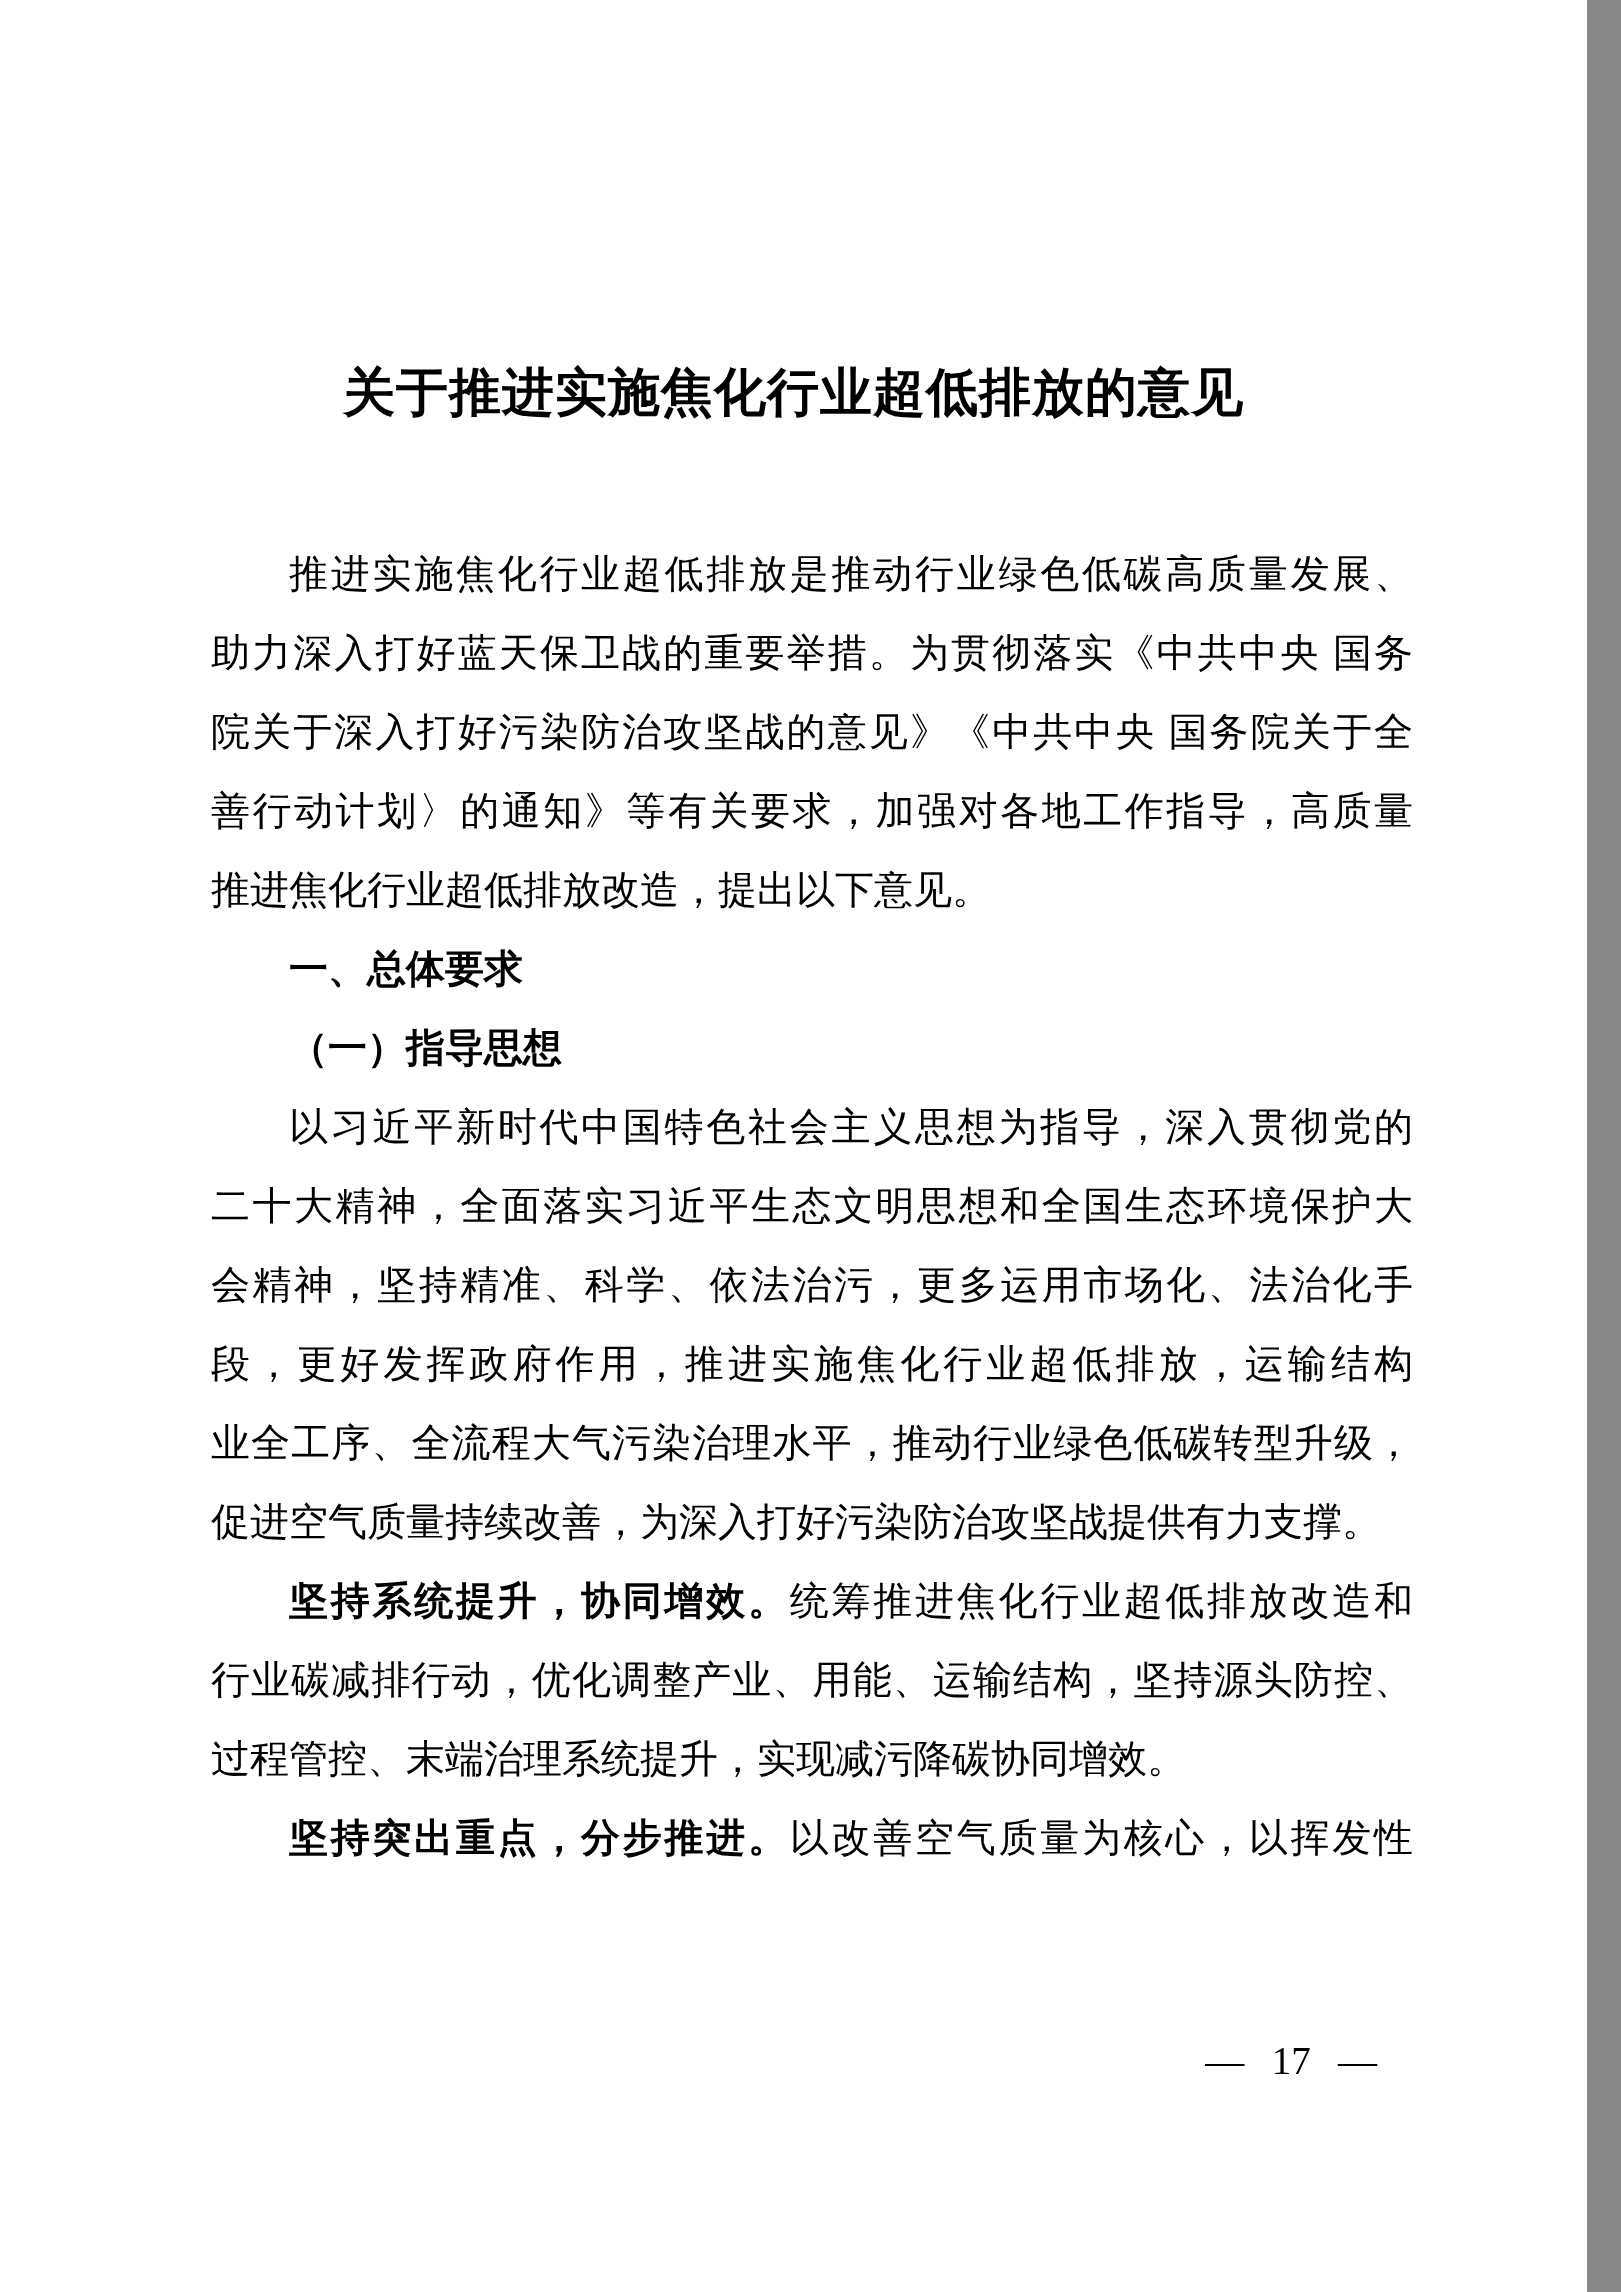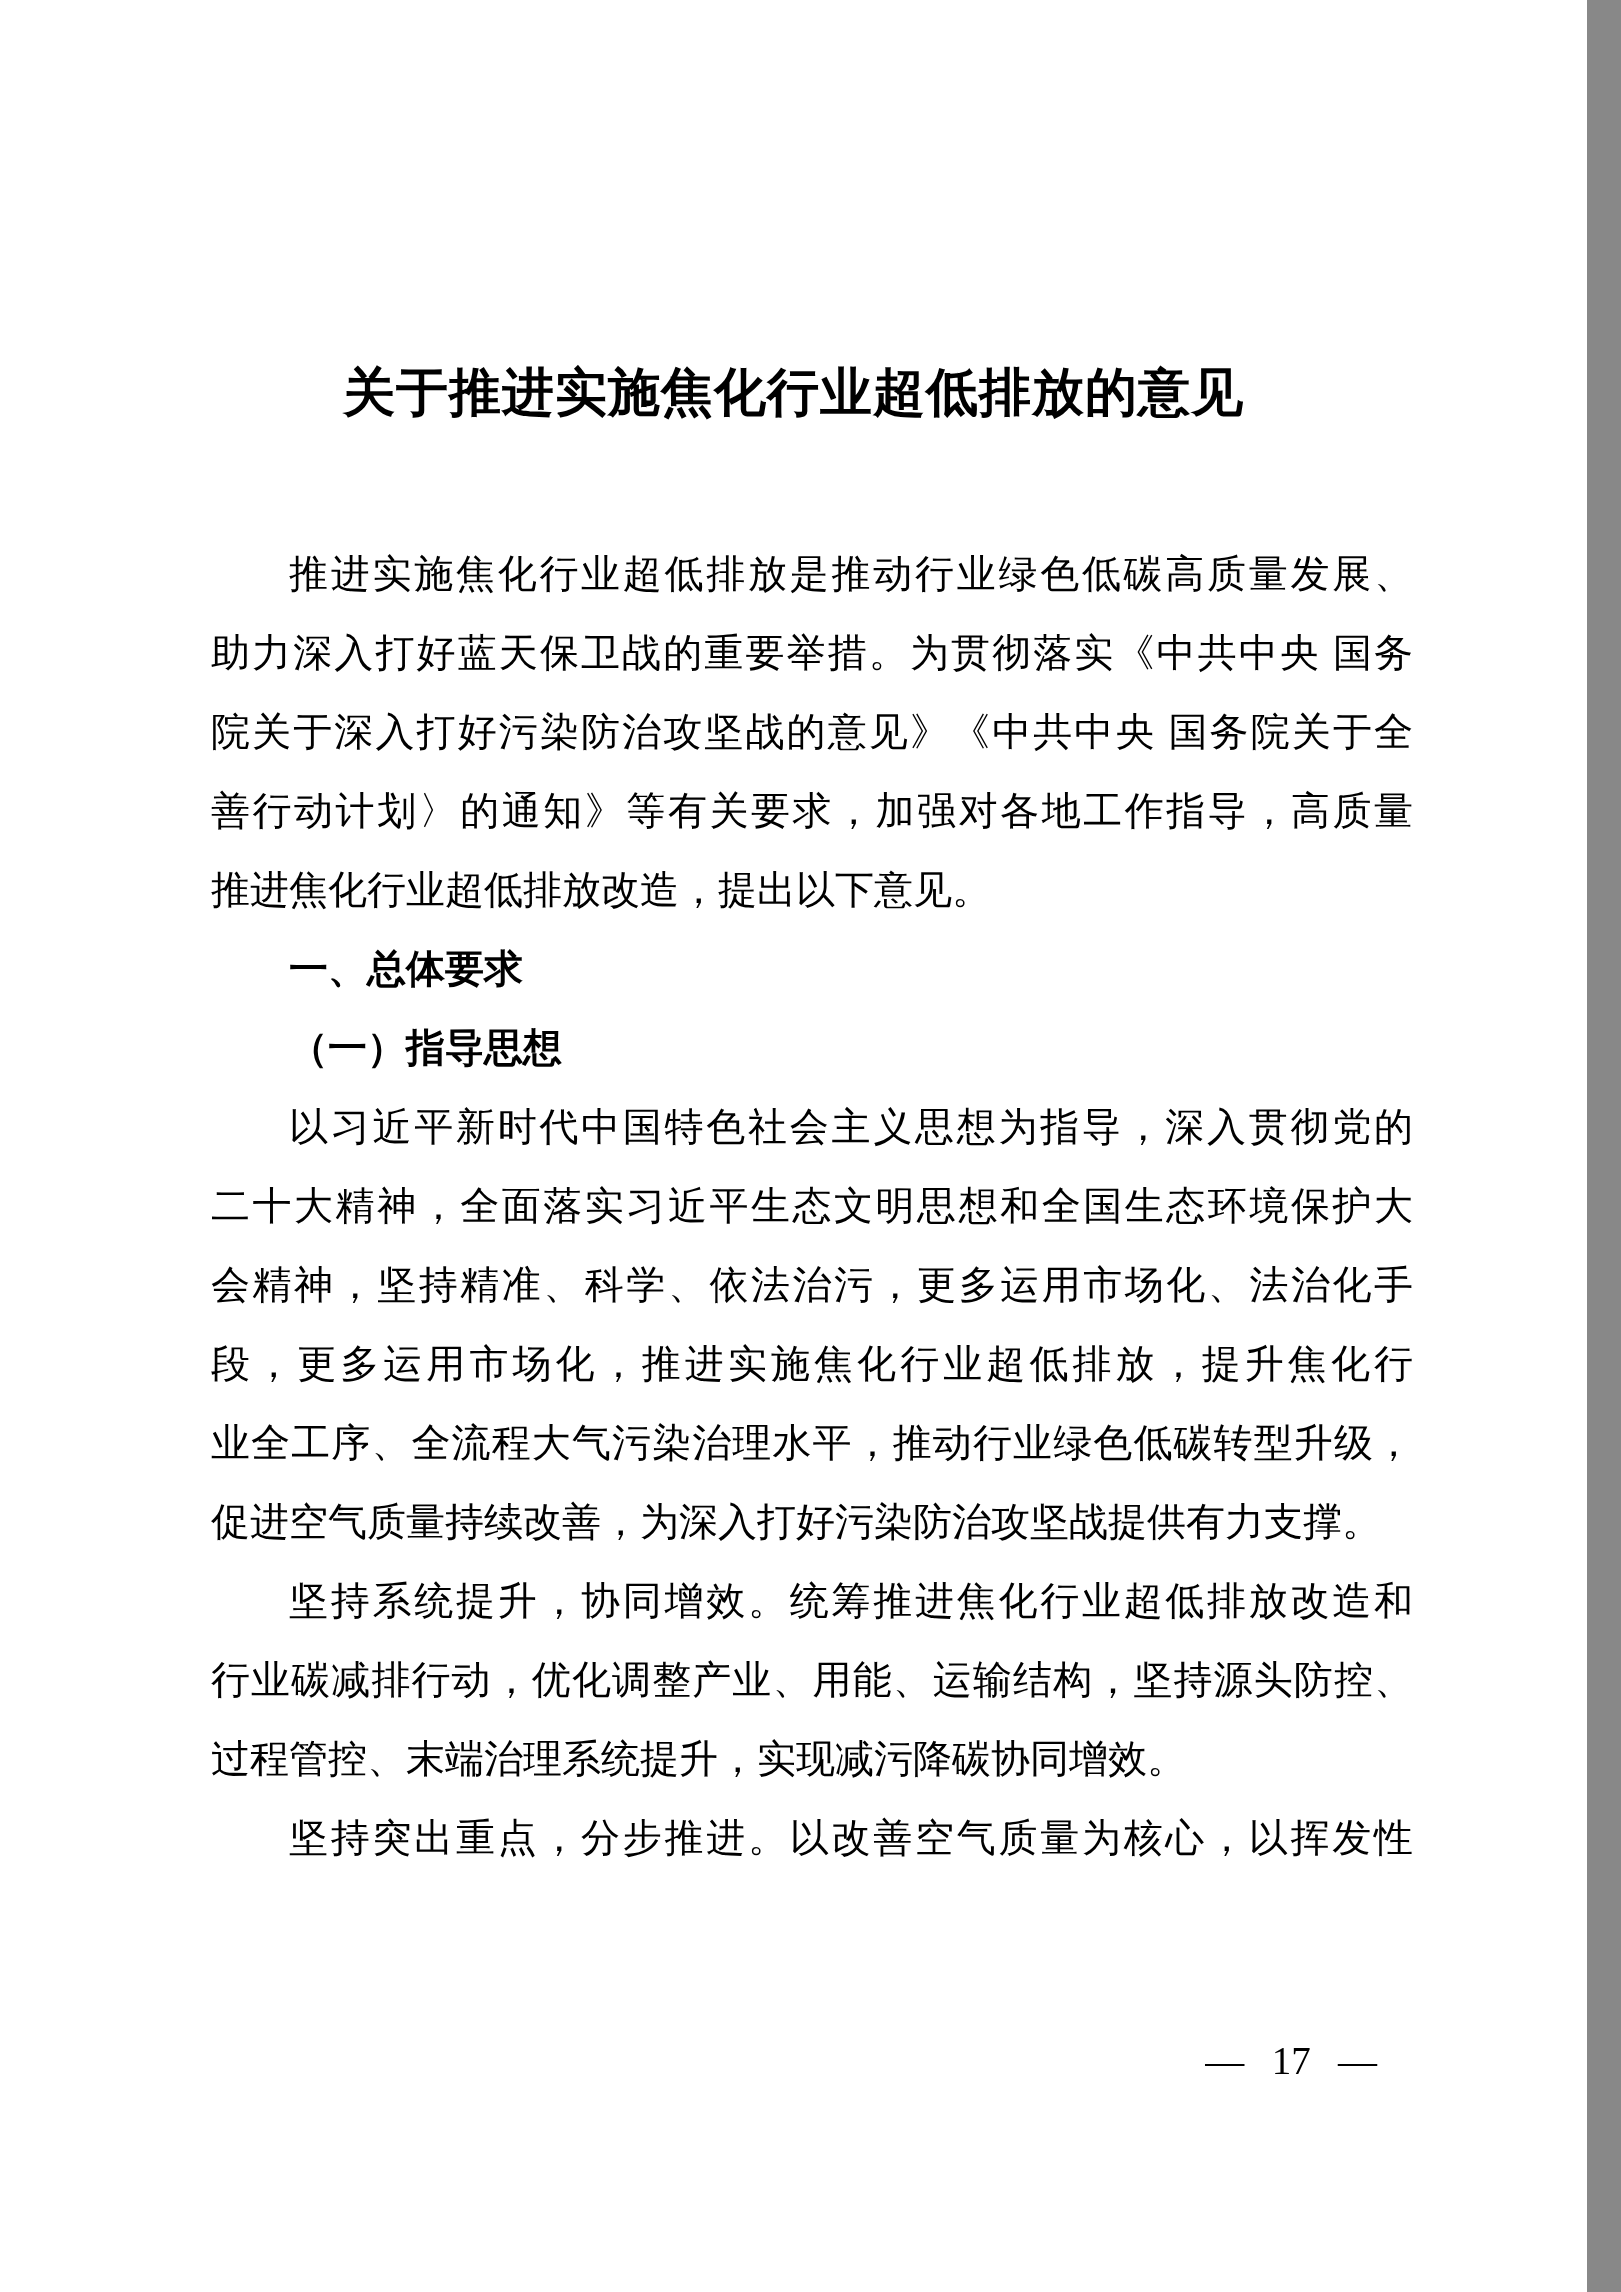--- a/index.html
+++ b/index.html
@@ -42,21 +42,21 @@
   .line.end { text-align-last: left; }
   .h-section {
     font-family: "Liberation Sans", sans-serif;
     font-weight: 700;
     text-align-last: left;
   }
   .h-sub {
     font-weight: 700;
     text-align-last: left;
   }
-  .lead { font-weight: 400; }
+  .lead { font-weight: 700; }
   .page-footer {
     position: absolute;
     top: 2037px;
     right: 210px;
     font-size: 39px;
     line-height: 47px;
     word-spacing: 17.6px;
     white-space: nowrap;
   }
 </style>
@@ -75,21 +75,21 @@
     <div class="line">善行动计划〉的通知》等有关要求，加强对各地工作指导，高质量</div>
     <div class="line end">推进焦化行业超低排放改造，提出以下意见。</div>
 
     <div class="line indent h-section">一、总体要求</div>
 
     <div class="line indent h-sub">（一）指导思想</div>
 
     <div class="line indent">以习近平新时代中国特色社会主义思想为指导，深入贯彻党的</div>
     <div class="line">二十大精神，全面落实习近平生态文明思想和全国生态环境保护大</div>
     <div class="line">会精神，坚持精准、科学、依法治污，更多运用市场化、法治化手</div>
-    <div class="line">段，更多运用市场化，推进实施焦化行业超低排放，提升焦化行</div>
+    <div class="line">段，更好发挥政府作用，推进实施焦化行业超低排放，运输结构</div>
     <div class="line">业全工序、全流程大气污染治理水平，推动行业绿色低碳转型升级，</div>
     <div class="line end">促进空气质量持续改善，为深入打好污染防治攻坚战提供有力支撑。</div>
 
 
     <div class="line indent"><span class="lead">坚持系统提升，协同增效。</span><span>统筹推进焦化行业超低排放改造和</span></div>
     <div class="line">行业碳减排行动，优化调整产业、用能、运输结构，坚持源头防控、</div>
     <div class="line end">过程管控、末端治理系统提升，实现减污降碳协同增效。</div>
 
     <div class="line indent"><span class="lead">坚持突出重点，分步推进。</span><span>以改善空气质量为核心，以挥发性</span></div>
 

